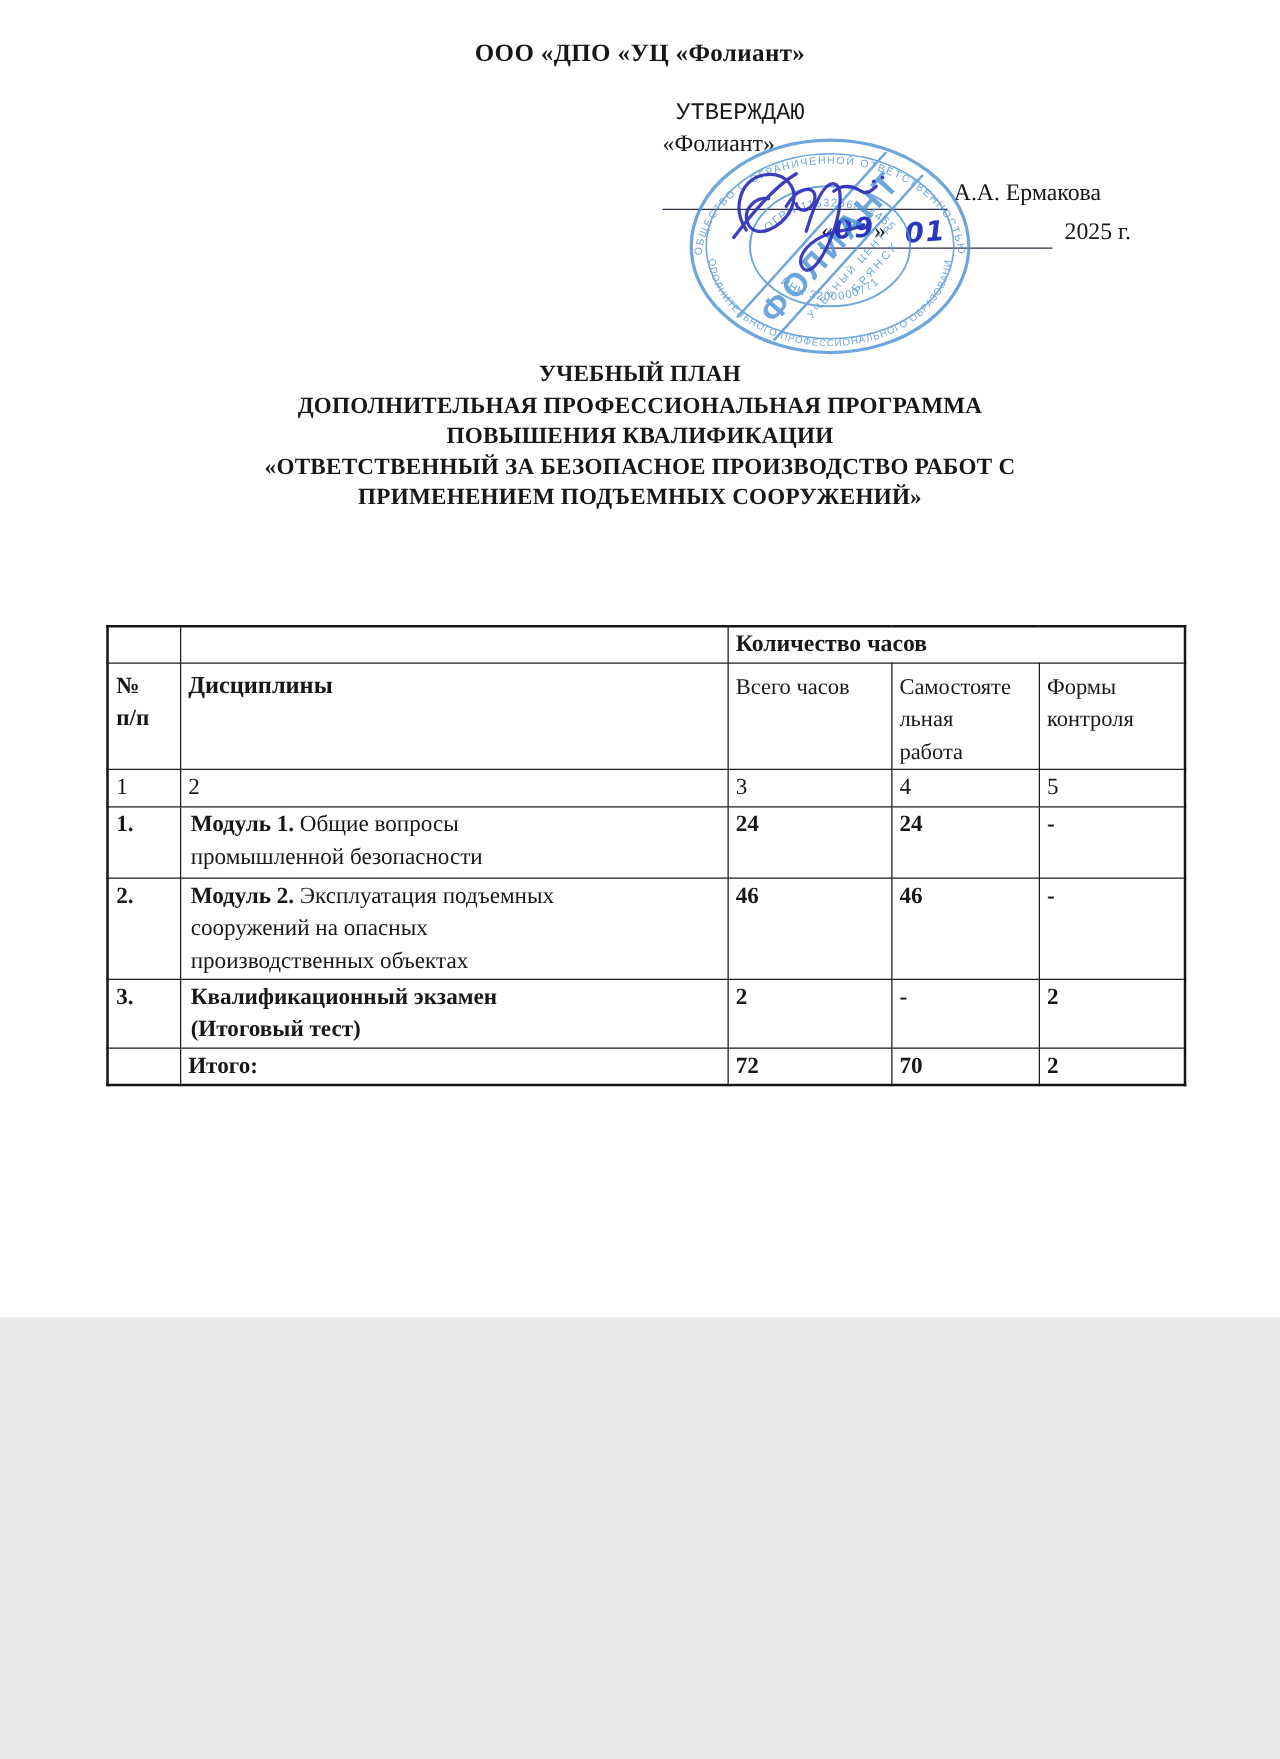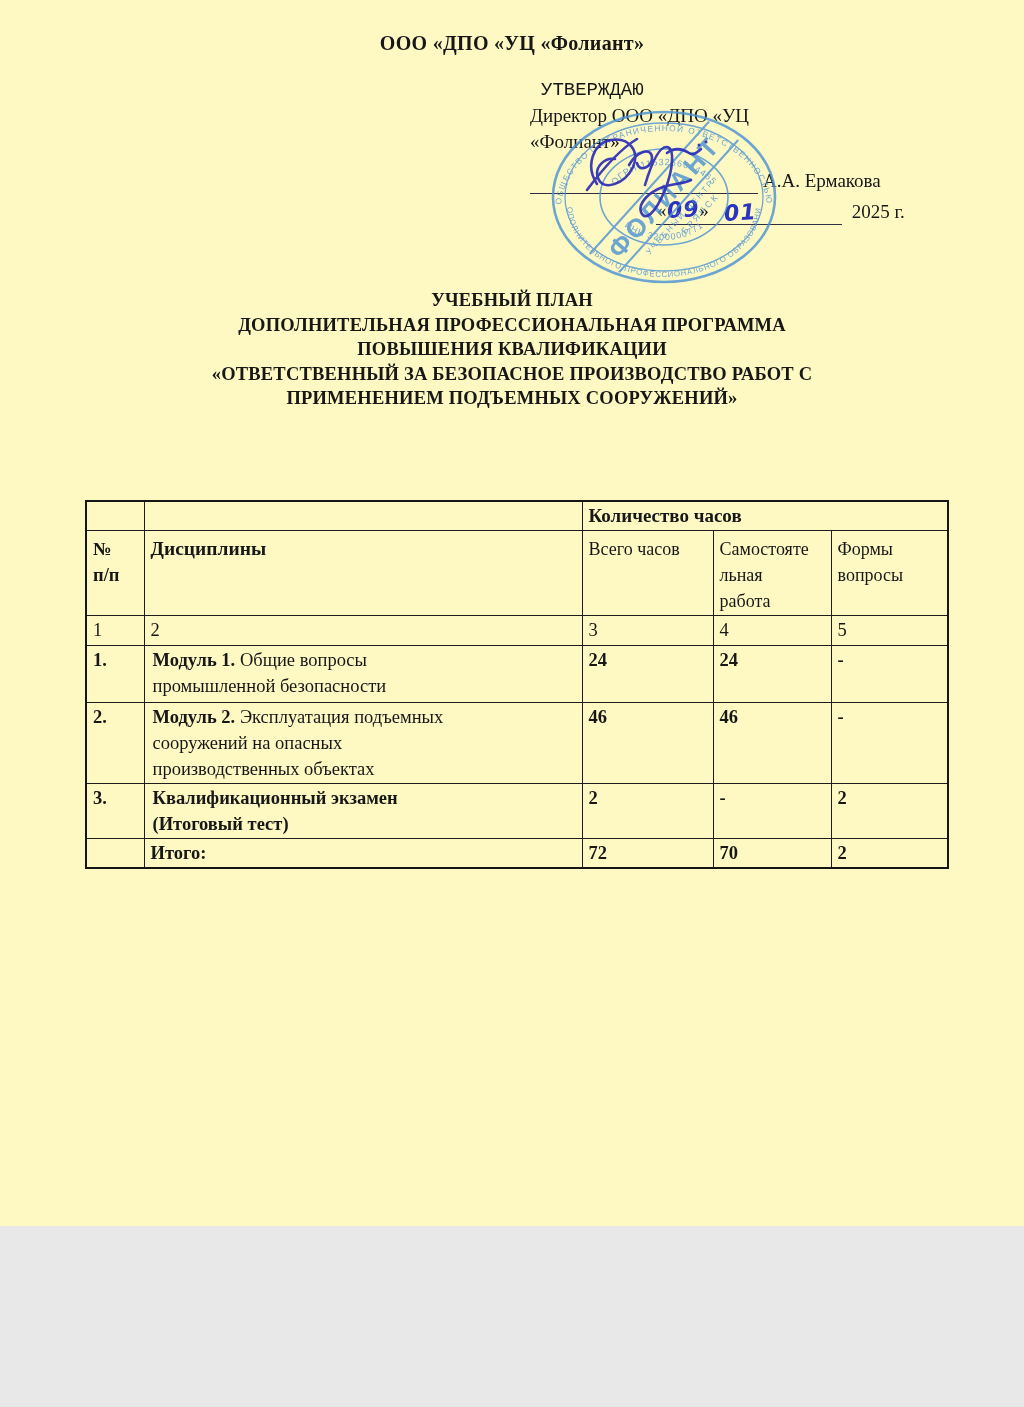--- a/index.html
+++ b/index.html
@@ -1,18 +1,18 @@
 <!DOCTYPE html>
 <html><head>
 <meta charset="utf-8">
 <style>
   html,body { margin:0; padding:0; background:#e8e8e8; }
   .page {
-    position:relative; width:1024px; height:1226px; margin:0 auto;
-    background:#fef9c3; color:#171717; overflow:hidden;
+    position:relative; width:1024px; height:1054px; margin:0 auto;
+    background:#ffffff; color:#171717; overflow:hidden;
     font-family:"Liberation Serif", serif;
   }
   
   .company {
     position:absolute; top:32px; left:0; width:1024px;
     text-align:center; font-weight:bold; font-size:20px; letter-spacing:0.3px;
   }
   
   .approval {
     position:absolute; left:530px; top:77px; width:420px;
@@ -58,21 +58,20 @@
 </style>
 </head>
 <body>
 
 <div class="page">
 
   <div class="company">ООО «ДПО «УЦ «Фолиант»</div>
 
   <div class="approval">
     <div class="approve-word">УТВЕРЖДАЮ</div>
-    <div>Директор ООО «ДПО «УЦ</div>
     <div>«Фолиант»</div>
     <div class="sig-row">
       <span class="u sig-line"></span><span class="signer">А.А. Ермакова</span>
     </div>
     <div class="date-row">
       <span class="u day-box"><span>«</span><span class="hand">09</span><span>»</span></span><span class="u month-box"><span class="hand">01</span></span><span class="year">2025 г.</span>
     </div>
   </div>
 
   <div class="doc-title">
@@ -99,21 +98,21 @@
     </tr>
     <tr style="height:67px">
       <td class="c b pre" style="padding-top:5px">№
 п/п</td>
       <td class="c b" style="font-size:19.5px;padding-top:5px">Дисциплины</td>
       <td class="c hdr-small" style="padding-top:5px">Всего часов</td>
       <td class="c hdr-small pre" style="padding-top:5px">Самостояте
 льная
 работа</td>
       <td class="c hdr-small pre" style="padding-top:5px">Формы
-вопросы</td>
+контроля</td>
     </tr>
     <tr style="height:30px">
       <td class="c">1</td>
       <td class="c">2</td>
       <td class="c">3</td>
       <td class="c">4</td>
       <td class="c">5</td>
     </tr>
     <tr style="height:57px">
       <td class="c b">1.</td>

